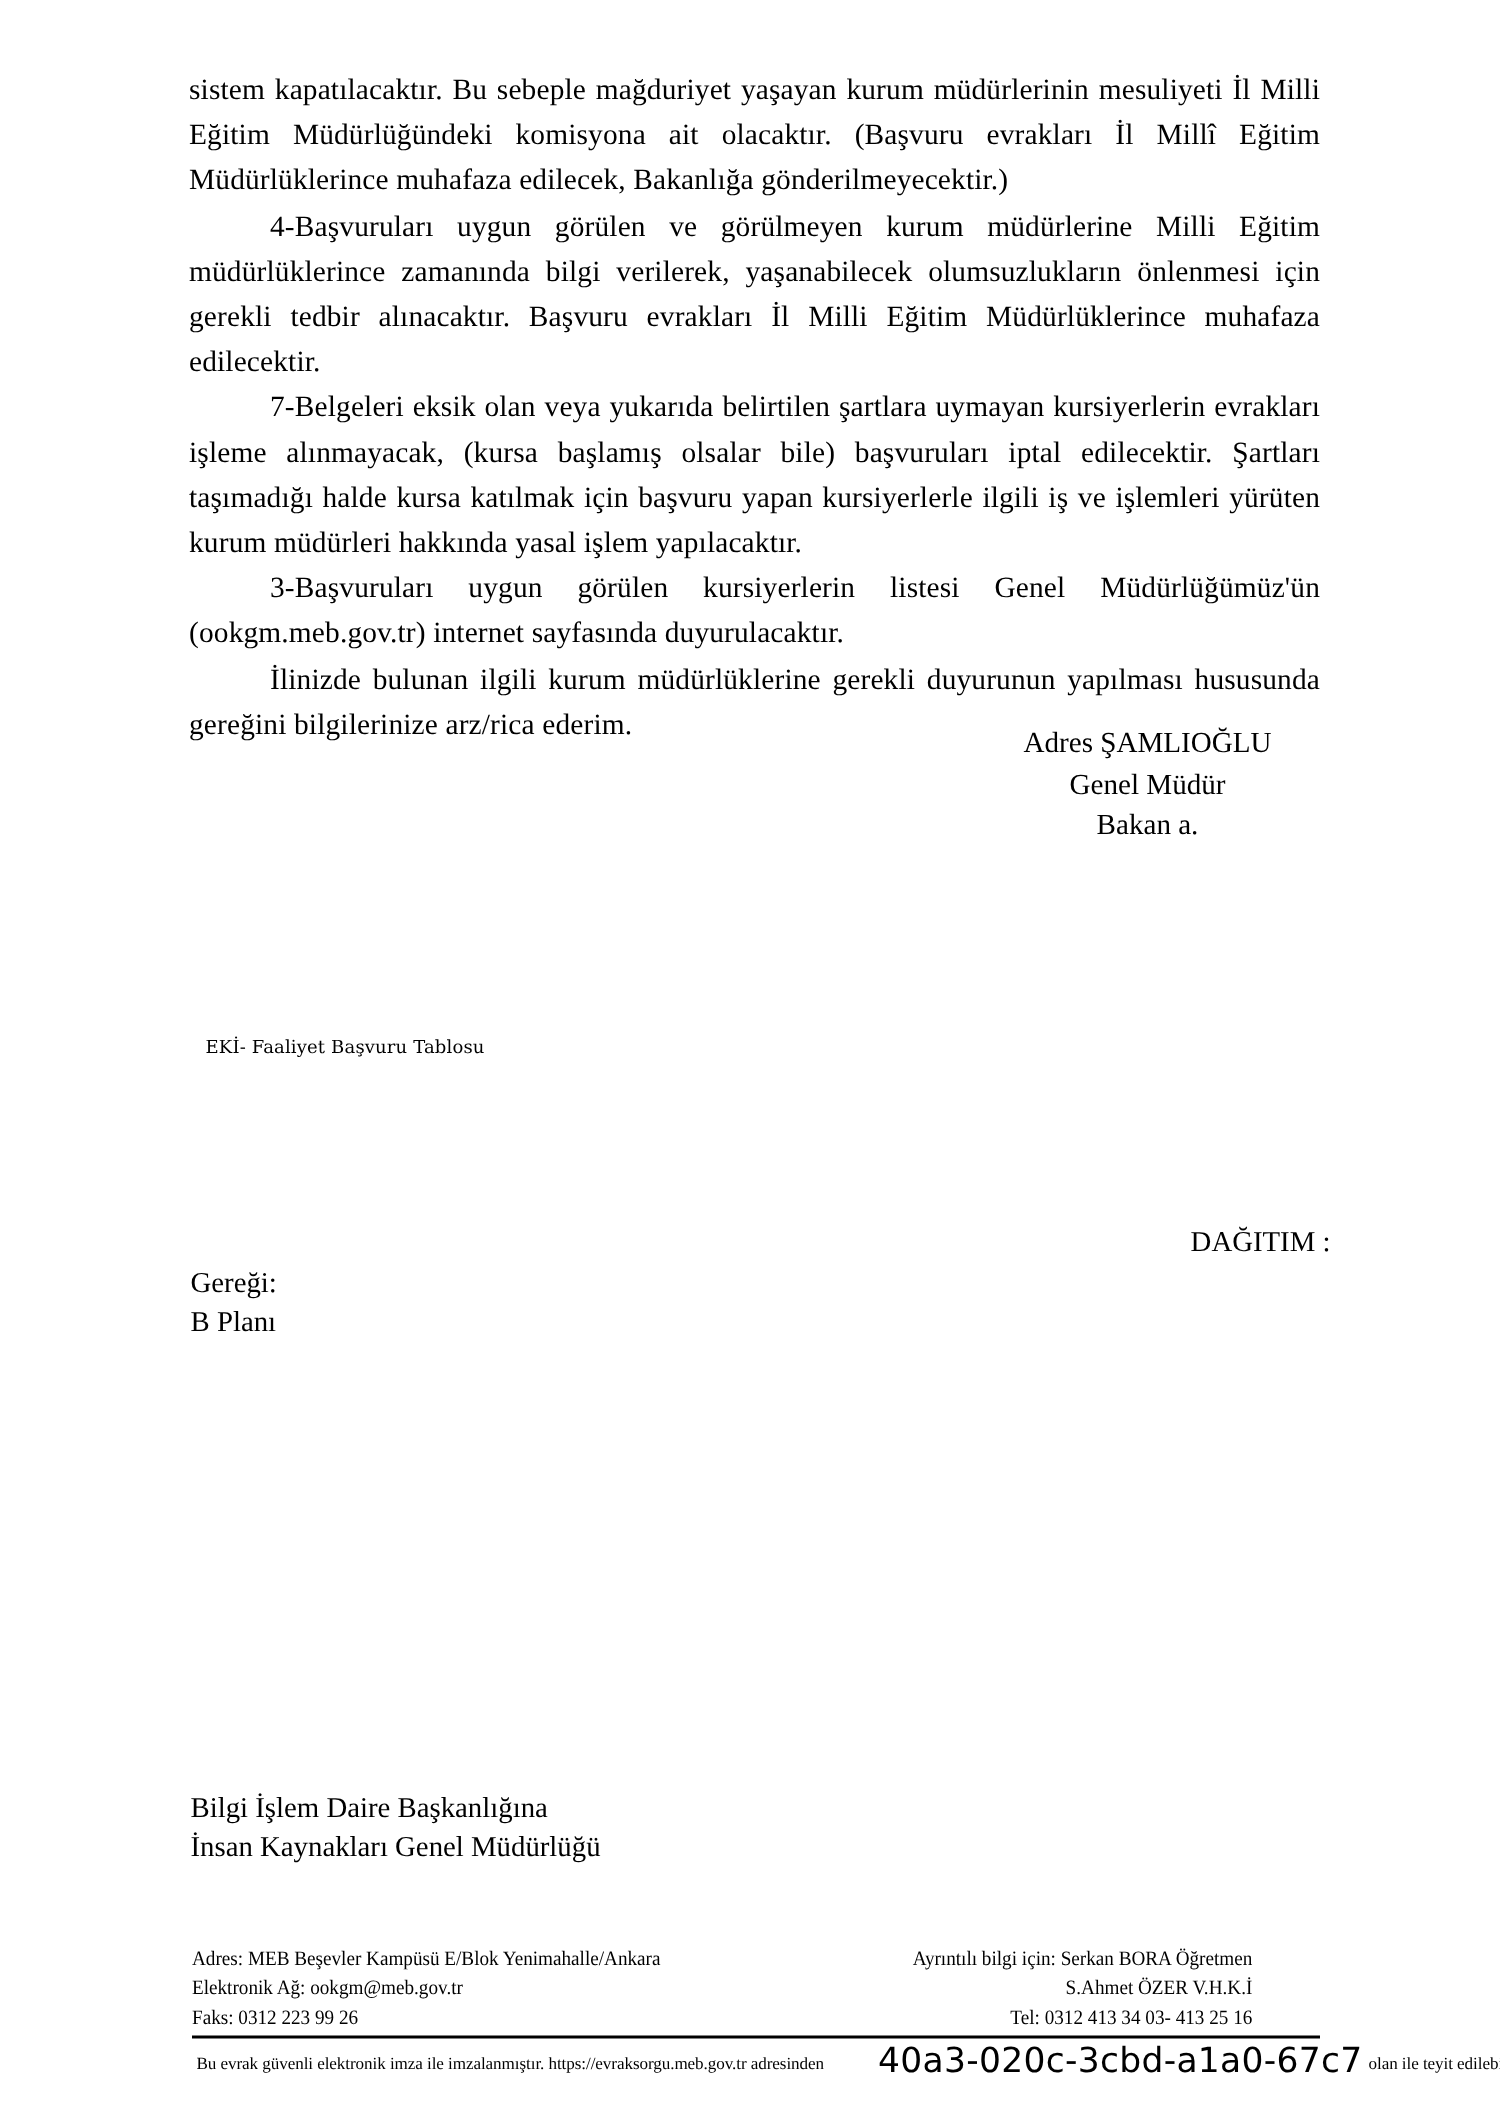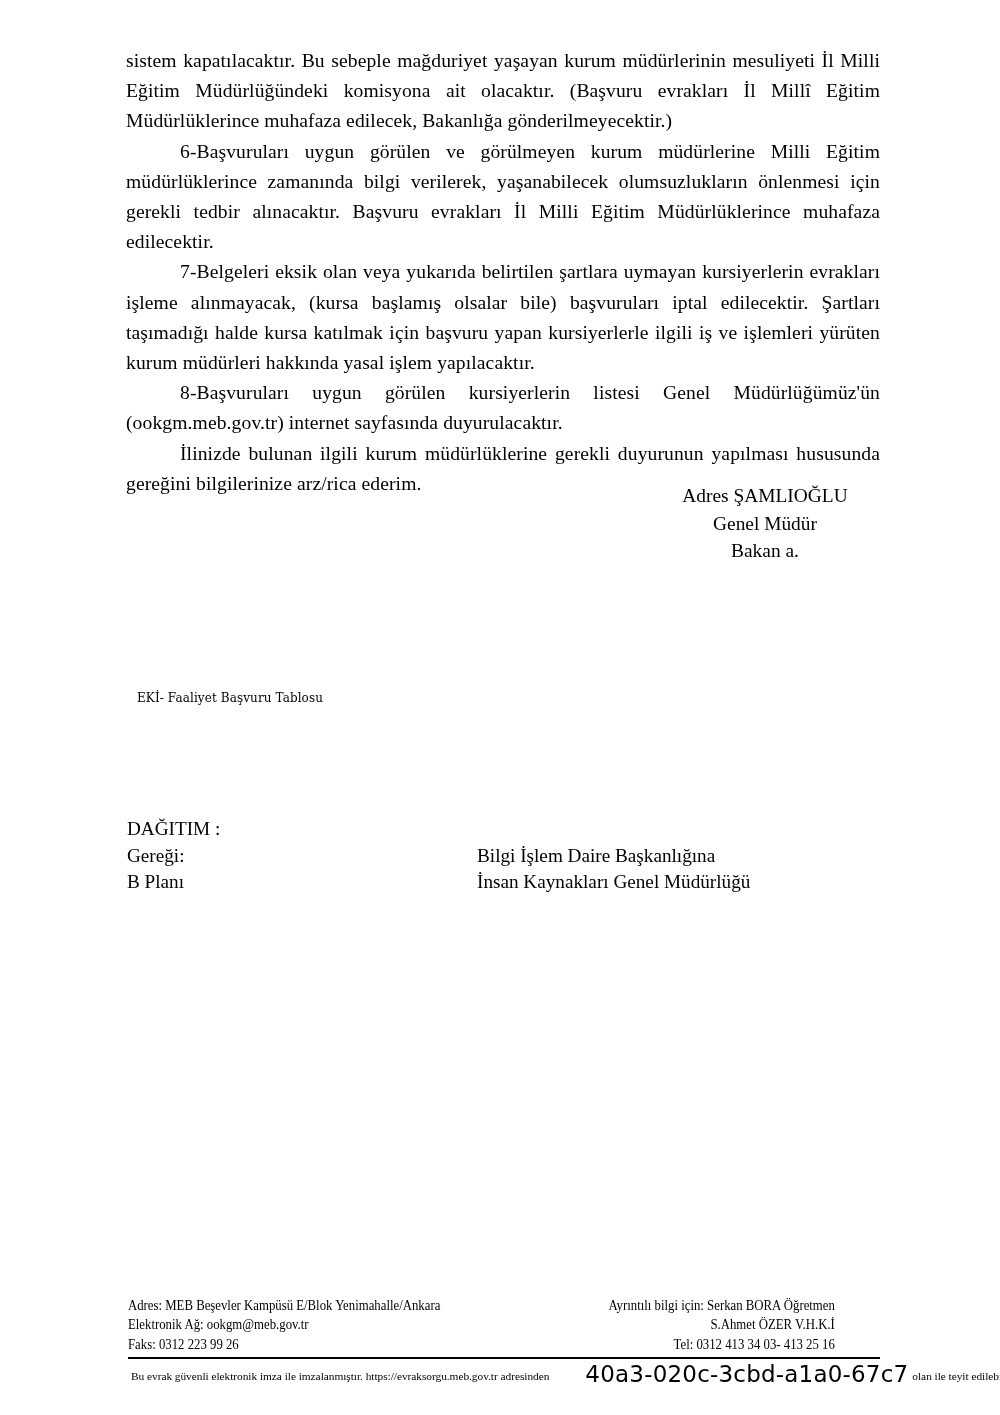--- a/index.html
+++ b/index.html
@@ -73,24 +73,25 @@
   .distribution {
     position: absolute;
     left: 127px;
     top: 816px;
     width: 760px;
     font-size: 19.2px;
     line-height: 25.8px;
   }
   .dist-title {
     margin-bottom: 1px;
+    text-align: right;
   }
   .dist-cols {
     display: flex;
-    flex-direction: row;
+    flex-direction: column;
   }
   .dist-col-left {
     width: 350px;
     flex: 0 0 350px;
   }
   .dist-col-right {
     flex: 1 1 auto;
   }
   .dist-line {
     white-space: nowrap;
@@ -153,23 +154,23 @@
     margin-left: 32px;
   }
 </style>
 </head>
 <body>
 
 <div class="page">
 
   <div class="body-text">
     <p class="para">sistem kapatılacaktır. Bu sebeple mağduriyet yaşayan kurum müdürlerinin mesuliyeti İl Milli Eğitim Müdürlüğündeki komisyona ait olacaktır. (Başvuru evrakları İl Millî Eğitim Müdürlüklerince muhafaza edilecek, Bakanlığa gönderilmeyecektir.)</p>
-    <p class="para indent">6-Başvuruları uygun görülen ve görülmeyen kurum müdürlerine Milli Eğitim müdürlüklerince zamanında bilgi verilerek, yaşanabilecek olumsuzlukların önlenmesi için gerekli tedbir alınacaktır. Başvuru evrakları İl Milli Eğitim Müdürlüklerince muhafaza edilecektir.</p>
+    <p class="para indent">4-Başvuruları uygun görülen ve görülmeyen kurum müdürlerine Milli Eğitim müdürlüklerince zamanında bilgi verilerek, yaşanabilecek olumsuzlukların önlenmesi için gerekli tedbir alınacaktır. Başvuru evrakları İl Milli Eğitim Müdürlüklerince muhafaza edilecektir.</p>
     <p class="para indent">7-Belgeleri eksik olan veya yukarıda belirtilen şartlara uymayan kursiyerlerin evrakları işleme alınmayacak, (kursa başlamış olsalar bile) başvuruları iptal edilecektir. Şartları taşımadığı halde kursa katılmak için başvuru yapan kursiyerlerle ilgili iş ve işlemleri yürüten kurum müdürleri hakkında yasal işlem yapılacaktır.</p>
-    <p class="para indent">8-Başvuruları uygun görülen kursiyerlerin listesi Genel Müdürlüğümüz'ün (ookgm.meb.gov.tr) internet sayfasında duyurulacaktır.</p>
+    <p class="para indent">3-Başvuruları uygun görülen kursiyerlerin listesi Genel Müdürlüğümüz'ün (ookgm.meb.gov.tr) internet sayfasında duyurulacaktır.</p>
     <p class="para indent">İlinizde bulunan ilgili kurum müdürlüklerine gerekli duyurunun yapılması hususunda gereğini bilgilerinize  arz/rica ederim.</p>
   </div>
 
   <div class="signature">
     <div class="sig-line">Adres ŞAMLIOĞLU</div>
     <div class="sig-line">Genel Müdür</div>
     <div class="sig-line">Bakan a.</div>
   </div>
 
   <div class="attachment">EKİ- Faaliyet Başvuru Tablosu</div>

